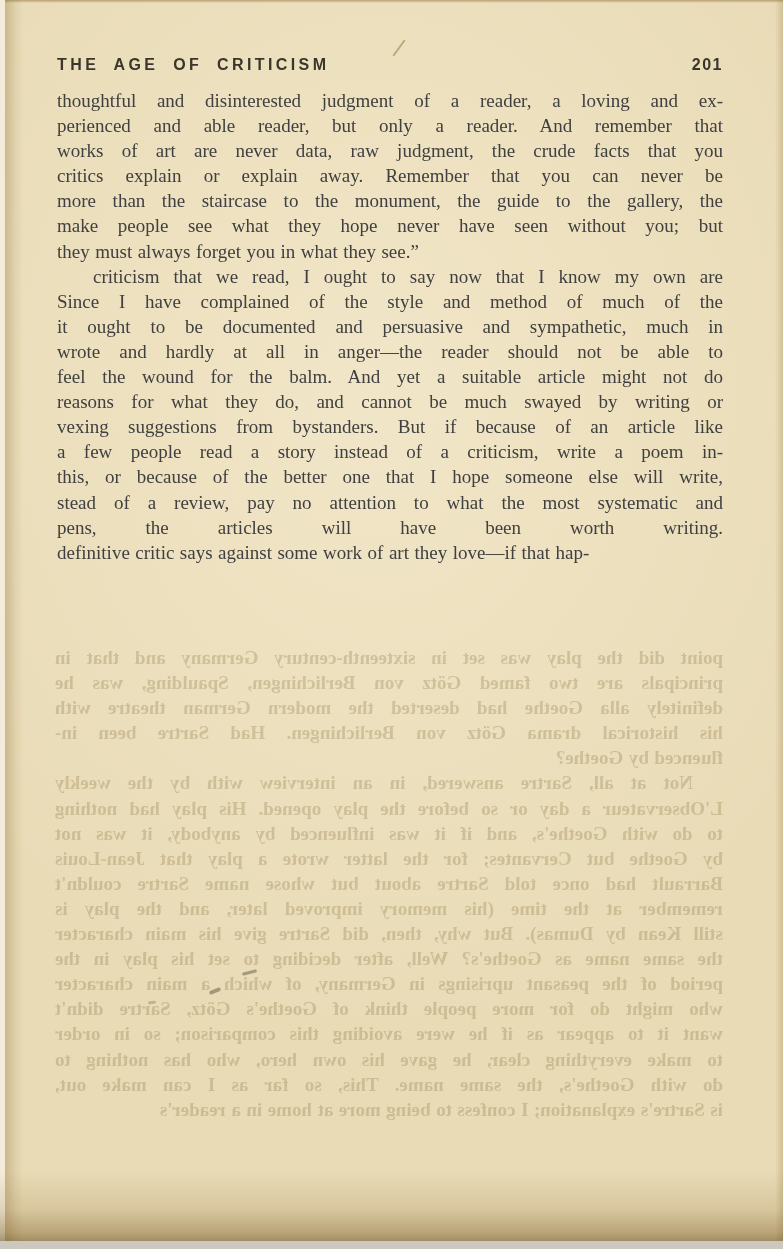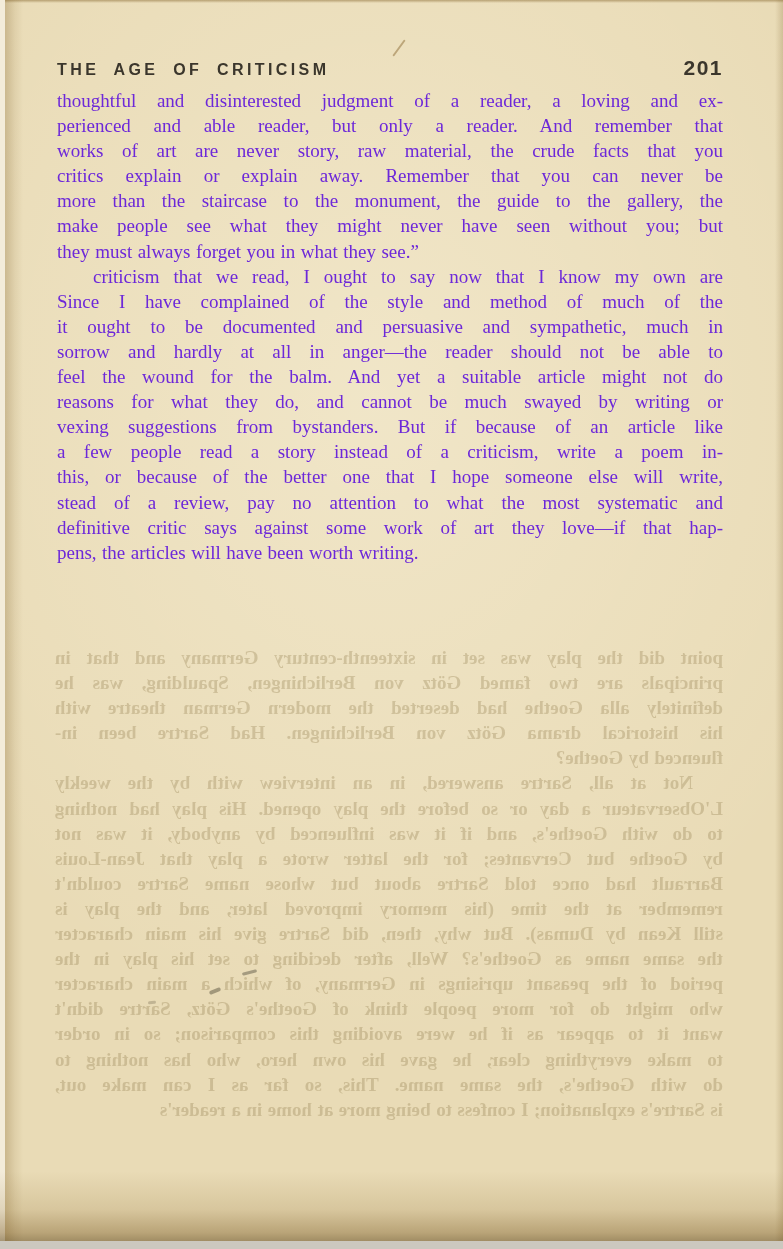--- a/index.html
+++ b/index.html
@@ -24,25 +24,25 @@
   .edge-bottom{position:absolute;left:0;right:0;bottom:0;height:70px;
     background:linear-gradient(180deg, rgba(120,90,35,0), rgba(136,104,45,.18) 55%, rgba(120,88,34,.42) 88%, rgba(95,70,25,.52));}
   .below-page{position:absolute;left:0;right:0;bottom:0;height:8px;background:#ccc8bf;}
 
   .header{
     position:absolute;left:57px;top:56px;width:666px;
     display:flex;justify-content:space-between;align-items:baseline;
     font-family:"Liberation Sans", sans-serif;font-weight:bold;color:#3b362c;gap:16px;
   }
   .running-title{font-size:16px;letter-spacing:3.4px;word-spacing:7px;}
-  .page-number{font-size:21px;letter-spacing:1.5px;}
+  .page-number{font-size:16px;letter-spacing:1.5px;}
 
   .bodytext{
     position:absolute;left:57px;top:88px;width:666px;
-    font-size:19px;line-height:25.1px;color:#6d28d9;
+    font-size:19px;line-height:25.1px;color:#404040;
   }
   .line{
     text-align:justify;text-align-last:justify;
     height:25.1px;overflow:hidden;white-space:normal;word-spacing:.04em;
   }
   .para .line:last-child{text-align-last:left;}
   .para2 .line:first-child{text-indent:36px;}
 
   
   .bleed{
@@ -80,40 +80,40 @@
     <div class="header">
       <span class="running-title">THE AGE OF CRITICISM</span>
       <span class="page-number">201</span>
     </div>
 
     <div class="bodytext">
       <div class="para para1">
 
       <div class="line">thoughtful and disinterested judgment of a reader, a loving and ex-</div>
           <div class="line">perienced and able reader, but only a reader. And remember that</div>
-          <div class="line">works of art are never story, raw material, the crude facts that you</div>
+          <div class="line">works of art are never data, raw judgment, the crude facts that you</div>
           <div class="line">critics explain or explain away. Remember that you can never be</div>
           <div class="line">more than the staircase to the monument, the guide to the gallery, the</div>
-          <div class="line">make people see what they might never have seen without you; but</div>
+          <div class="line">make people see what they hope never have seen without you; but</div>
           <div class="line">they must always forget you in what they see.”</div>
         </div>
       <div class="para para2">
 
       <div class="line">criticism that we read, I ought to say now that I know my own are</div>
           <div class="line">Since I have complained of the style and method of much of the</div>
           <div class="line">it ought to be documented and persuasive and sympathetic, much in</div>
-          <div class="line">sorrow and hardly at all in anger—the reader should not be able to</div>
+          <div class="line">wrote and hardly at all in anger—the reader should not be able to</div>
           <div class="line">feel the wound for the balm. And yet a suitable article might not do</div>
           <div class="line">reasons for what they do, and cannot be much swayed by writing or</div>
           <div class="line">vexing suggestions from bystanders. But if because of an article like</div>
           <div class="line">a few people read a story instead of a criticism, write a poem in-</div>
           <div class="line">this, or because of the better one that I hope someone else will write,</div>
           <div class="line">stead of a review, pay no attention to what the most systematic and</div>
+          <div class="line">pens, the articles will have been worth writing.</div>
           <div class="line">definitive critic says against some work of art they love—if that hap-</div>
-          <div class="line">pens, the articles will have been worth writing.</div>
         </div>
     </div>
 
     <div class="bleed">
 
     <div class="line">point did the play was set in sixteenth-century Germany and that in</div>
         <div class="line">principals are two famed Götz von Berlichingen, Spaulding, was he</div>
         <div class="line">definitely alla Goethe had deserted the modern German theatre with</div>
         <div class="line">his historical drama Götz von Berlichingen. Had Sartre been in-</div>
         <div class="line">fluenced by Goethe?</div>

